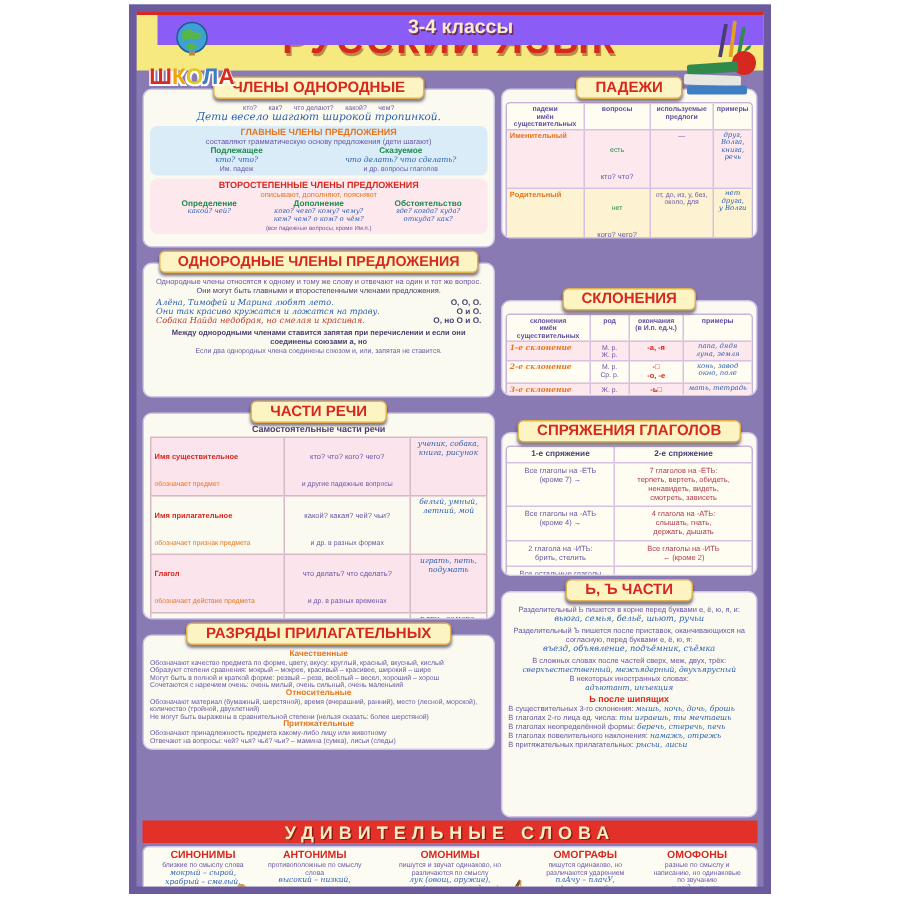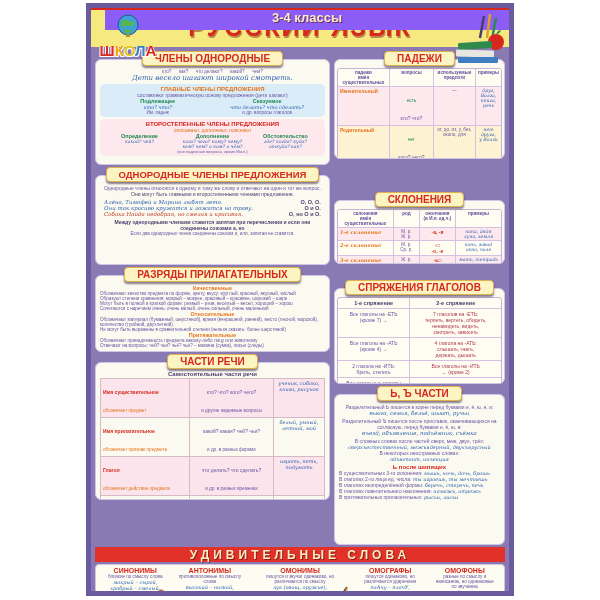--- a/index.html
+++ b/index.html
@@ -103,21 +103,21 @@
   <div class="bod">
 
     <div class="colL">
 
       <div class="section" style="height:113px">
         <div class="pillwrap">
             <div class="pill sz10">ЧЛЕНЫ ОДНОРОДНЫЕ</div>
           </div>
         <div class="panel" style="height:106px">
           <div class="tiny pur ctr" style="white-space:pre">кто?      как?      что делают?      какой?      чем?</div>
-          <div class="hand f7 ctr">Дети весело шагают широкой смотреть.</div>
+          <div class="hand f7 ctr">Дети весело шагают широкой тропинкой.</div>
           <div class="subbox bluebg">
             <div class="f6 bold orange ctr">ГЛАВНЫЕ ЧЛЕНЫ ПРЕДЛОЖЕНИЯ</div>
             <div class="f5 pur ctr">составляют грамматическую основу предложения (дети шагают)</div>
             <div class="pair">
               <div>
                 <div class="f55 bold grn">Подлежащее</div>
                 <div class="hand f5">кто? что?</div>
                 <div class="tiny pur">Им. падеж</div>
               </div>
               <div>
@@ -170,73 +170,73 @@
             <div style="display:flex;justify-content:space-between">
               <span class="hand f55" style="color:#c23a2a">Собака Найда недобрая, но смелая и красивая.</span>
               <span class="f55 bold dark">О, но О и О.</span>
             </div>
           </div>
           <div class="f5 dark ctr bold">Между однородными членами ставится запятая при перечислении и если они соединены союзами а, но</div>
           <div class="tiny pur ctr">Если два однородных члена соединены союзом и, или, запятая не ставится.</div>
         </div>
       </div>
 
+      <div class="section" style="height:145px">
+        <div class="pillwrap">
+            <div class="pill sz10">ЧАСТИ РЕЧИ</div>
+          </div>
+        <div class="panel" style="height:138px;padding-top:8px">
+          <div class="f6 bold dark ctr">Самостоятельные части речи</div>
+          <div class="ptable">
+            <div class="prow">
+              <div><span class="f5 bold red">Имя существительное</span><br><span class="tiny orange">обозначает предмет</span></div>
+              <div class="ctr"><span class="f5 pur">кто? что? кого? чего?</span><br><span class="tiny pur">и другие падежные вопросы</span></div>
+              <div class="hand f5 pre ctr">ученик, собака,
+книга, рисунок</div>
+            </div>
+            <div class="prow">
+              <div><span class="f5 bold red">Имя прилагательное</span><br><span class="tiny orange">обозначает признак предмета</span></div>
+              <div class="ctr"><span class="f5 pur">какой? какая? чей? чьи?</span><br><span class="tiny pur">и др. в разных формах</span></div>
+              <div class="hand f5 pre ctr">белый, умный,
+летний, мой</div>
+            </div>
+            <div class="prow">
+              <div><span class="f5 bold red">Глагол</span><br><span class="tiny orange">обозначает действие предмета</span></div>
+              <div class="ctr"><span class="f5 pur">что делать? что сделать?</span><br><span class="tiny pur">и др. в разных временах</span></div>
+              <div class="hand f5 pre ctr">играть, петь,
+подумать</div>
+            </div>
+            <div class="prow">
+              <div><br></div>
+              <div class="ctr"><br></div>
+              <div class="hand f5 pre ctr">пять, семеро,
+второй, третий</div>
+            </div>
+
+          </div>
+
+        </div>
+      </div>
+
       <div class="section" style="height:84px">
         <div class="pillwrap">
             <div class="pill sz10">РАЗРЯДЫ ПРИЛАГАТЕЛЬНЫХ</div>
           </div>
         <div class="panel" style="height:77px">
           <div class="f55 bold orange ctr">Качественные</div>
           <div class="tiny pur">Обозначают качество предмета по форме, цвету, вкусу: круглый, красный, вкусный, кислый</div>
           <div class="tiny pur">Образуют степени сравнения: мокрый – мокрее, красивый – красивее, широкий – шире</div>
           <div class="tiny pur">Могут быть в полной и краткой форме: резвый – резв, весёлый – весел, хороший – хорош</div>
           <div class="tiny pur">Сочетаются с наречием очень: очень милый, очень сильный, очень маленький</div>
           <div class="f55 bold orange ctr">Относительные</div>
           <div class="tiny pur">Обозначают материал (бумажный, шерстяной), время (вчерашний, ранний), место (лесной, морской), количество (тройной, двухлетний)</div>
           <div class="tiny pur">Не могут быть выражены в сравнительной степени (нельзя сказать: более шерстяной)</div>
           <div class="f55 bold orange ctr">Притяжательные</div>
           <div class="tiny pur">Обозначают принадлежность предмета какому-либо лицу или животному</div>
           <div class="tiny pur">Отвечают на вопросы: чей? чья? чьё? чьи? – мамина (сумка), лисьи (следы)</div>
-        </div>
-      </div>
-
-      <div class="section" style="height:145px">
-        <div class="pillwrap">
-            <div class="pill sz10">ЧАСТИ РЕЧИ</div>
-          </div>
-        <div class="panel" style="height:138px;padding-top:8px">
-          <div class="f6 bold dark ctr">Самостоятельные части речи</div>
-          <div class="ptable">
-            <div class="prow">
-              <div><span class="f5 bold red">Имя существительное</span><br><span class="tiny orange">обозначает предмет</span></div>
-              <div class="ctr"><span class="f5 pur">кто? что? кого? чего?</span><br><span class="tiny pur">и другие падежные вопросы</span></div>
-              <div class="hand f5 pre ctr">ученик, собака,
-книга, рисунок</div>
-            </div>
-            <div class="prow">
-              <div><span class="f5 bold red">Имя прилагательное</span><br><span class="tiny orange">обозначает признак предмета</span></div>
-              <div class="ctr"><span class="f5 pur">какой? какая? чей? чьи?</span><br><span class="tiny pur">и др. в разных формах</span></div>
-              <div class="hand f5 pre ctr">белый, умный,
-летний, мой</div>
-            </div>
-            <div class="prow">
-              <div><span class="f5 bold red">Глагол</span><br><span class="tiny orange">обозначает действие предмета</span></div>
-              <div class="ctr"><span class="f5 pur">что делать? что сделать?</span><br><span class="tiny pur">и др. в разных временах</span></div>
-              <div class="hand f5 pre ctr">играть, петь,
-подумать</div>
-            </div>
-            <div class="prow">
-              <div><br></div>
-              <div class="ctr"><br></div>
-              <div class="hand f5 pre ctr">пять, семеро,
-второй, третий</div>
-            </div>
-
-          </div>
-
         </div>
       </div>
     </div>
 
     <div class="colR">
 
       <div class="section" style="height:138px">
         <div class="pillwrap">
             <div class="pill sz10">ПАДЕЖИ</div>
           </div>

